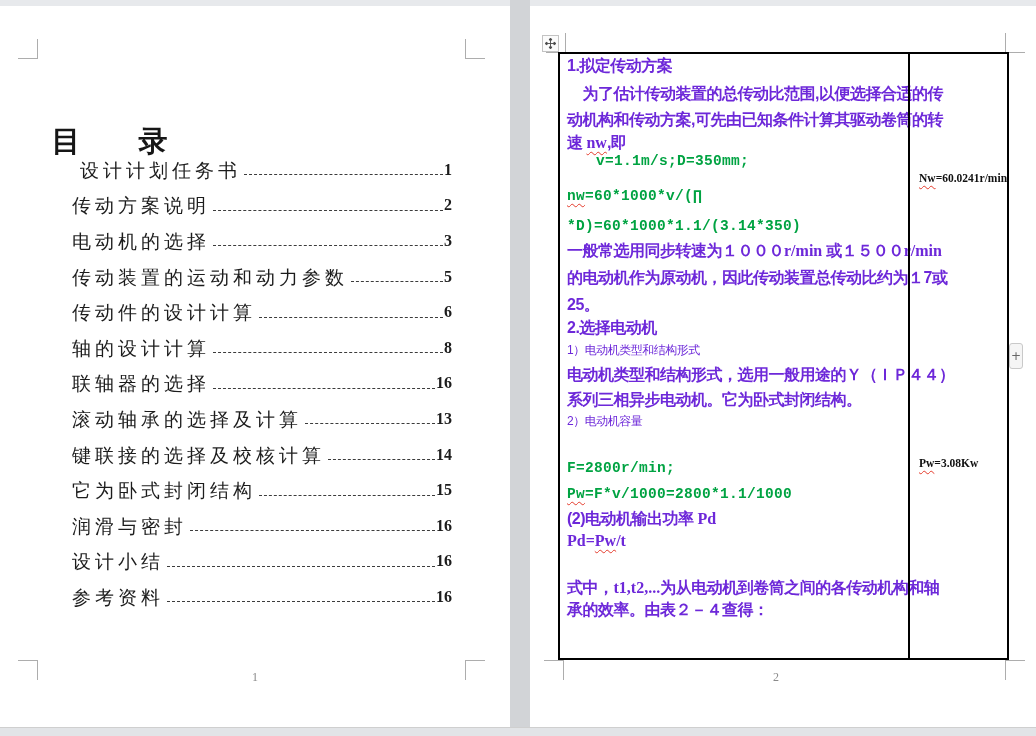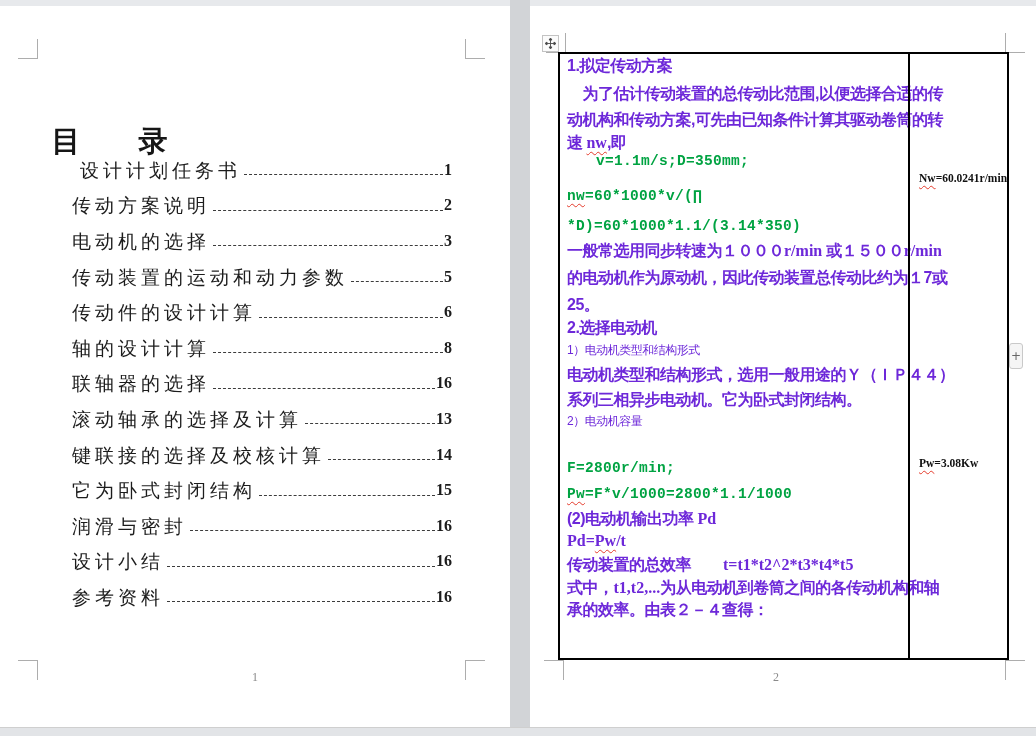--- a/index.html
+++ b/index.html
@@ -174,21 +174,20 @@
           <div class="line t-body" style="top: 241px;"><span>25。</span></div>
           <div class="line t-head" style="top: 264px;"><span>2.选择电动机</span></div>
           <div class="line t-norm" style="top: 288px;"><span>1）电动机类型和结构形式</span></div>
           <div class="line t-body" style="top: 311px;"><span>电动机类型和结构形式，选用一般用途的Ｙ（ＩＰ４４）</span></div>
           <div class="line t-body" style="top: 336px;"><span>系列三相异步电动机。它为卧式封闭结构。</span></div>
           <div class="line t-norm" style="top: 359px;"><span>2）电动机容量</span></div>
           <div class="line t-code" style="top: 406px;"><span>F=2800r/min;</span></div>
           <div class="line t-code" style="top: 432px;"><span class="wavy">Pw</span><span>=F*v/1000=2800*1.1/1000</span></div>
           <div class="line t-body" style="top: 455px;"><span>(2)电动机输出功率 </span><span class="latin">Pd</span></div>
           <div class="line t-latin" style="top: 478px;"><span>Pd=</span><span class="wavy">Pw</span><span>/t</span></div>
-          <div class="line t-body" style="top: 501px;"><span>传动装置的总效率</span><span class="latin">　　t=t1*t2^2*t3*t4*t5</span></div>
           <div class="line t-body" style="top: 524px;"><span>式中，</span><span class="latin">t1,t2,...</span><span>为从电动机到卷筒之间的各传动机构和轴</span></div>
           <div class="line t-body" style="top: 546px;"><span>承的效率。由表２－４查得：</span></div>
         </div>
       <div class="cell-notes">
           <div class="note-line" style="top: 118px;"><span class="wavy">Nw</span><span>=60.0241r/min</span></div>
           <div class="note-line" style="top: 403px;"><span class="wavy">Pw</span><span>=3.08Kw</span></div>
         </div>
     </div>
 
     <div class="pgnum" style="left:243px;top:664px;">2</div>

